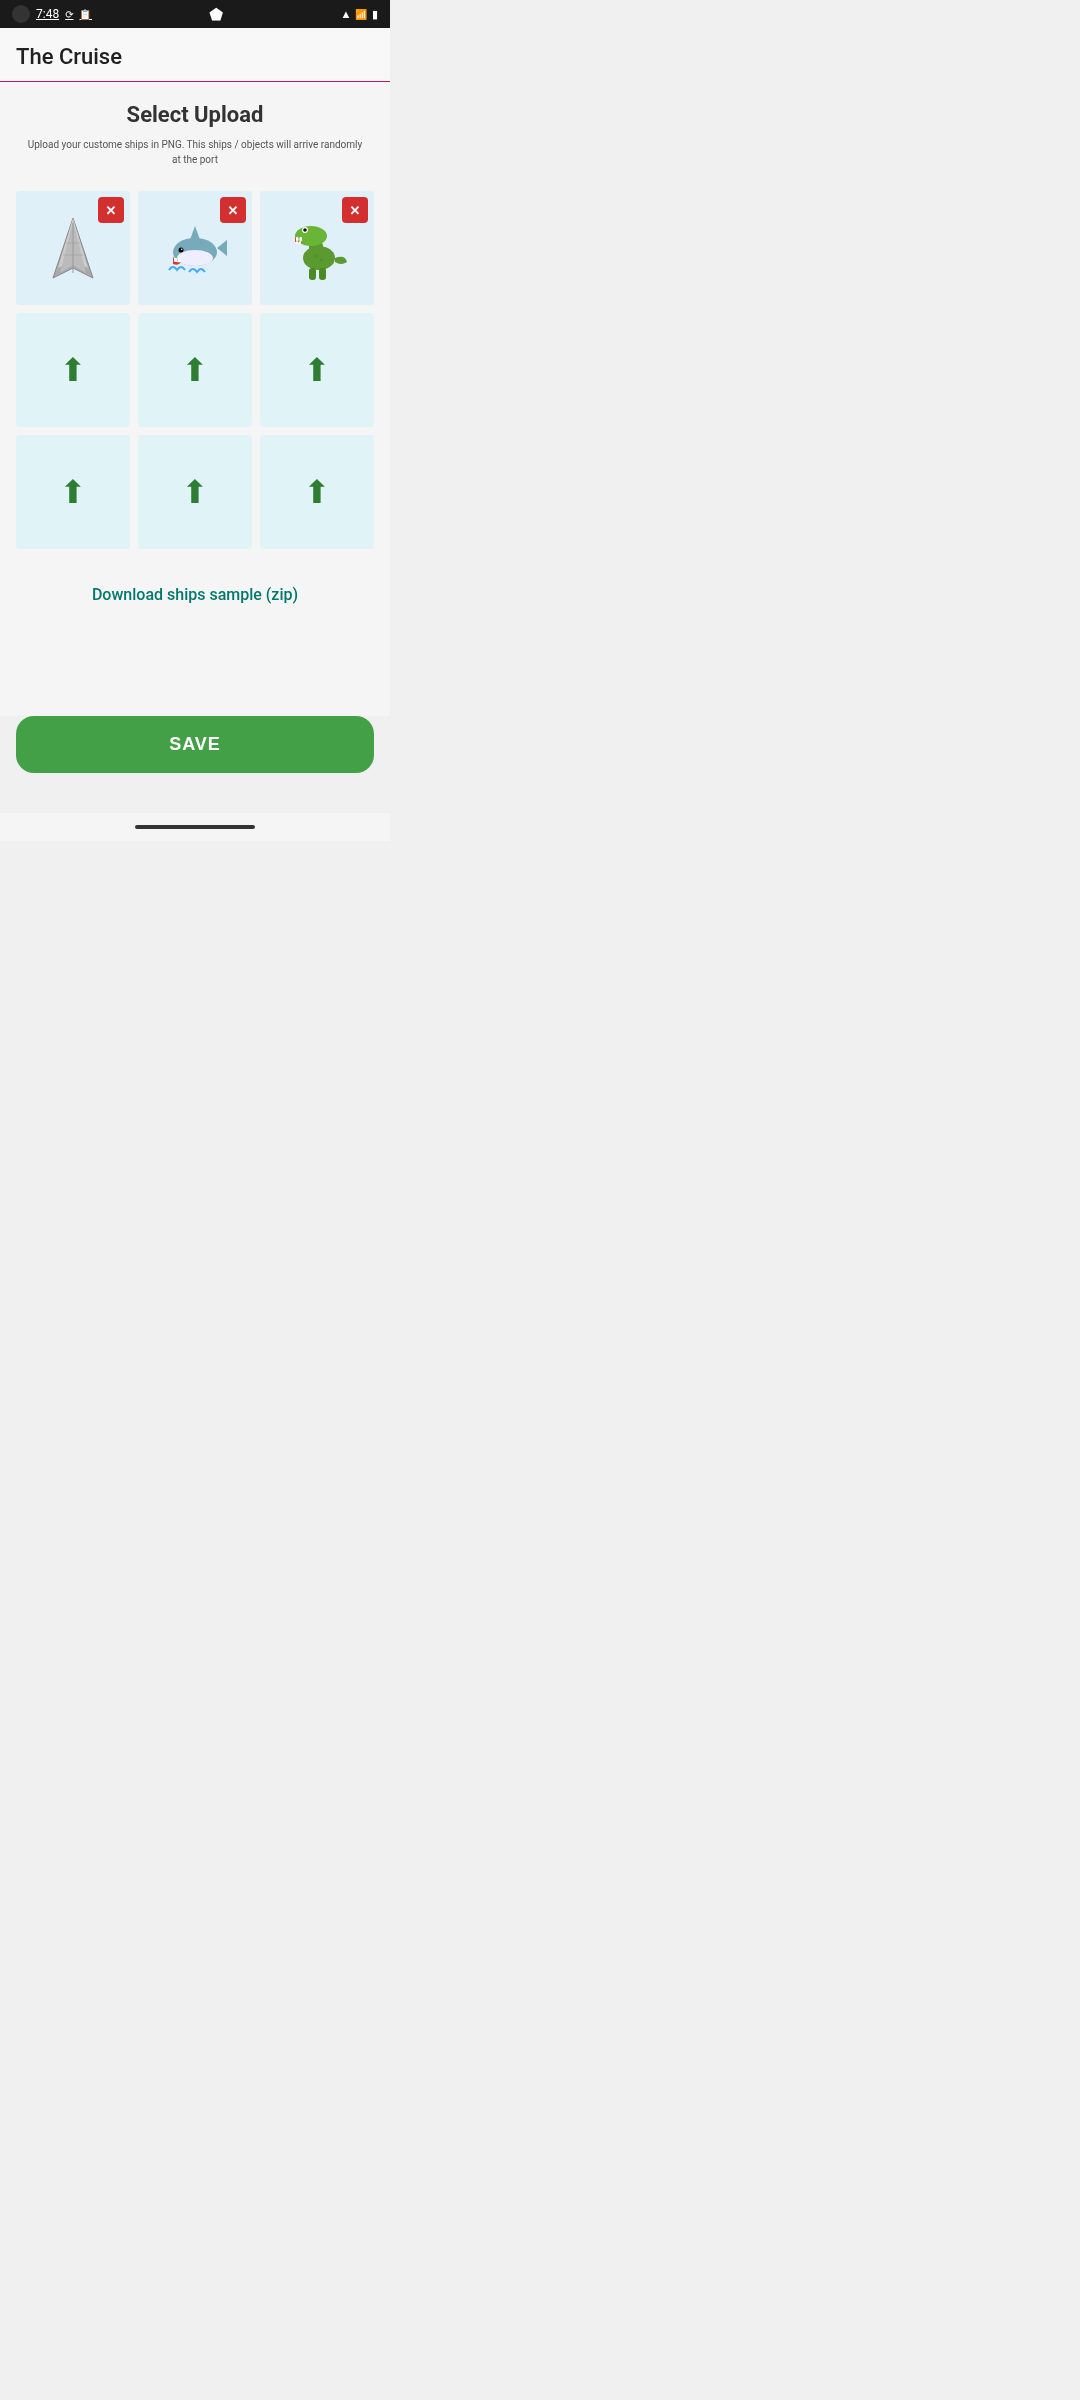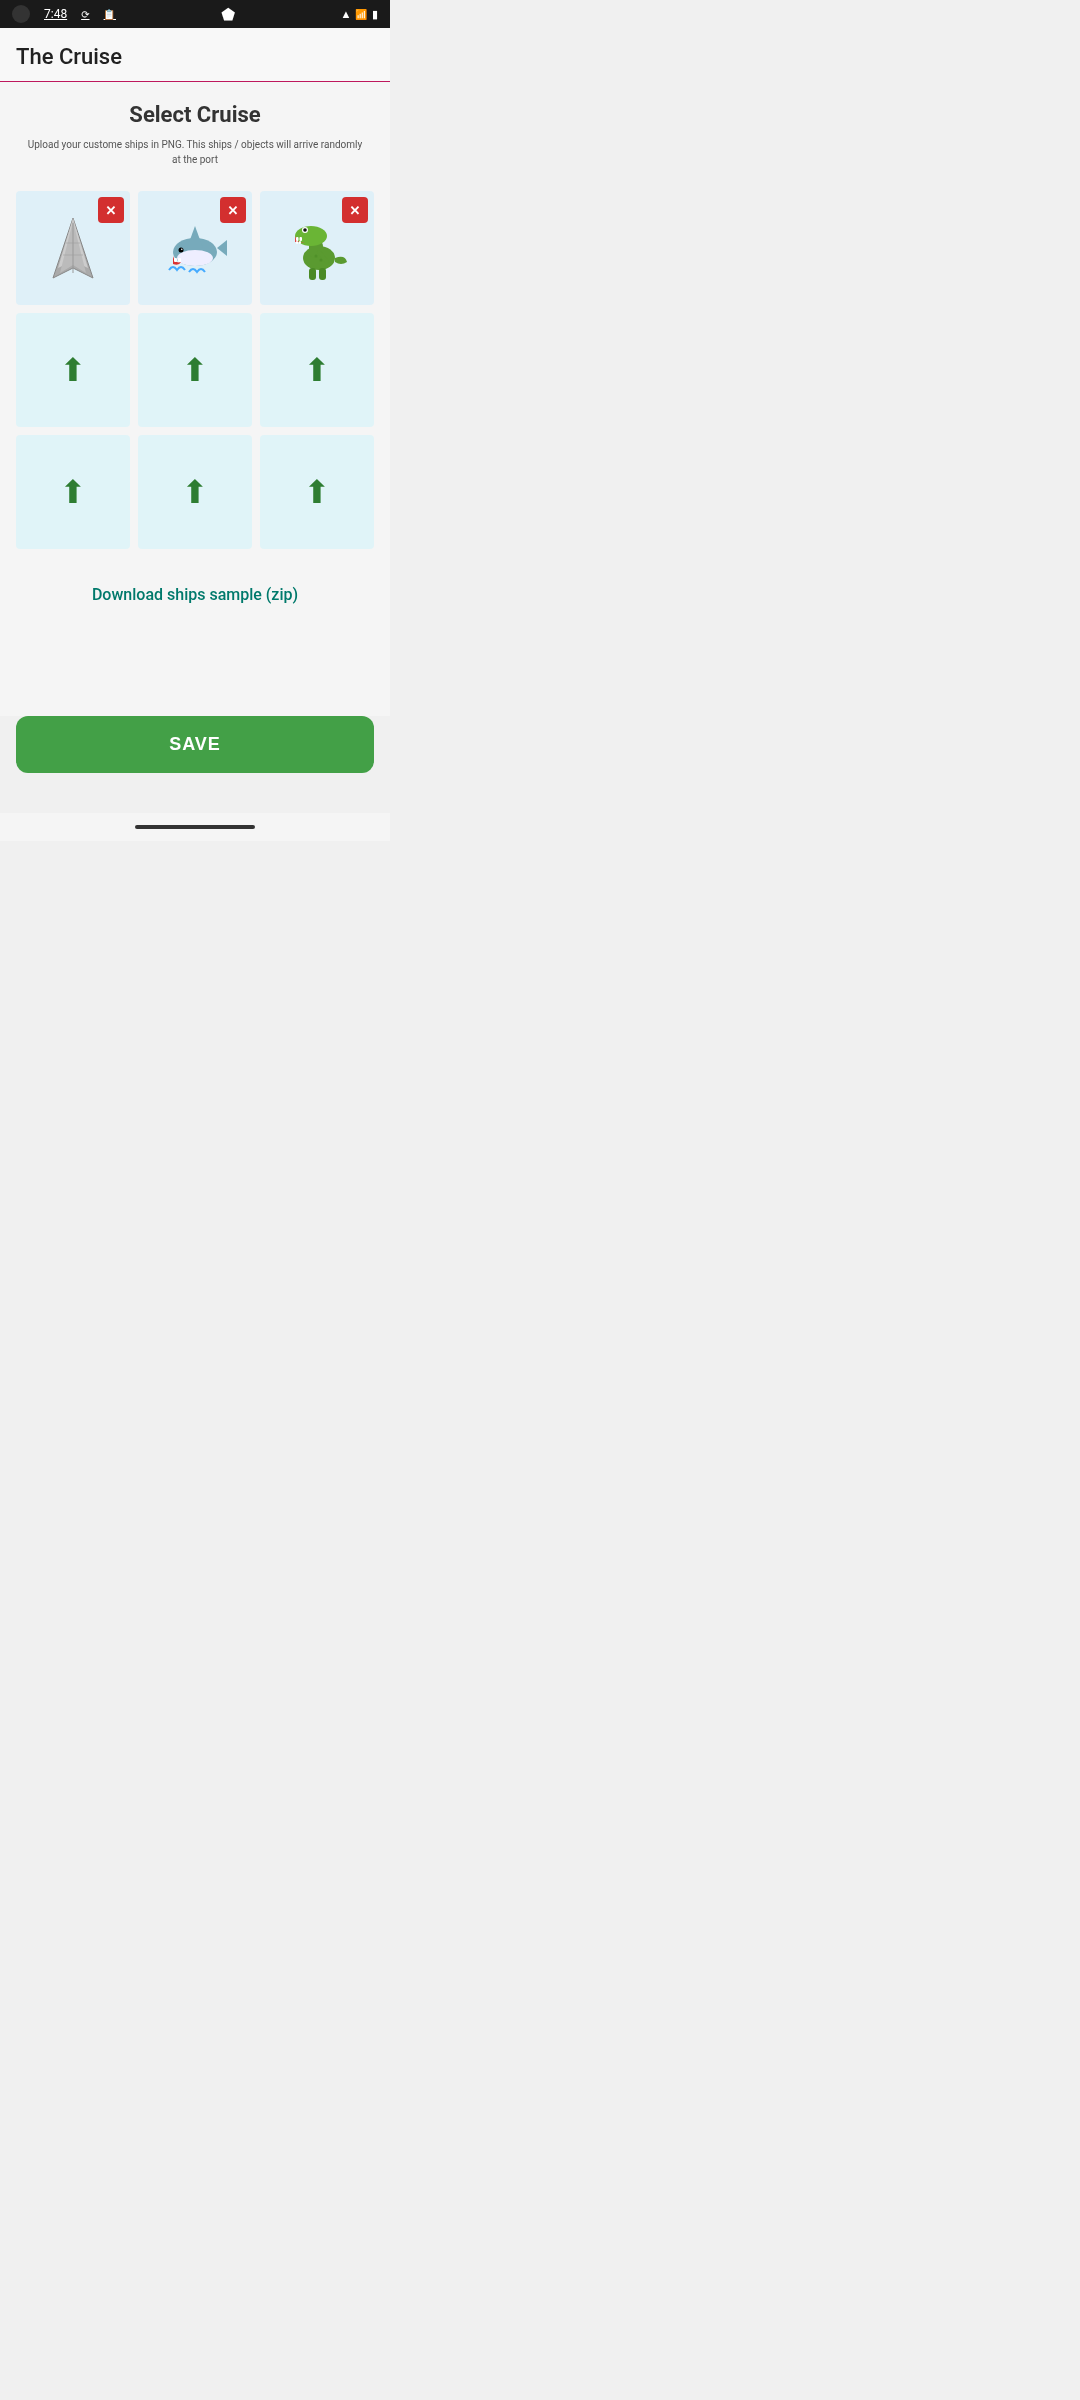--- a/index.html
+++ b/index.html
@@ -20,21 +20,21 @@
       display: flex;
       align-items: center;
       justify-content: space-between;
       padding: 0 12px;
       color: white;
       font-size: 12px;
     }
     .status-bar-left {
       display: flex;
       align-items: center;
-      gap: 14px;
+      gap: 6px;
       text-decoration: underline;
     }
     .status-bar-right {
       display: flex;
       align-items: center;
       gap: 4px;
     }
     .status-circle {
       width: 18px;
       height: 18px;
@@ -146,21 +146,21 @@
       display: block;
       width: calc(100% - 32px);
       margin: 0 16px 40px 16px;
       padding: 18px;
       background: #43a047;
       color: white;
       font-size: 18px;
       font-weight: 700;
       text-align: center;
       border: none;
-      border-radius: 12px;
+      border-radius: 18px;
       cursor: pointer;
       letter-spacing: 1px;
     }
 
     
     .bottom-bar {
       height: 28px;
       background: #f5f5f5;
       display: flex;
       align-items: center;
@@ -194,21 +194,21 @@
     <span class="battery-icon">▮</span>
   </div>
 </div>
 
 <div class="app-bar">
   <span class="app-bar-title">The Cruise</span>
 </div>
 
 <div class="content">
 
-  <h2 class="section-title">Select Cruise</h2>
+  <h2 class="section-title">Select Upload</h2>
   <p class="section-subtitle">Upload your custome ships in PNG. This ships / objects will arrive randomly at the port</p>
 
   <div class="ships-grid">
 
     <div class="ship-cell has-image">
       <div class="delete-btn"></div>
 
       <svg width="70" height="70" viewBox="0 0 70 70">
         <polygon points="35,5 55,65 35,55 15,65" fill="#aaa" stroke="#888" stroke-width="1"></polygon>
         <polygon points="35,5 50,55 35,48 20,55" fill="#ccc"></polygon>

